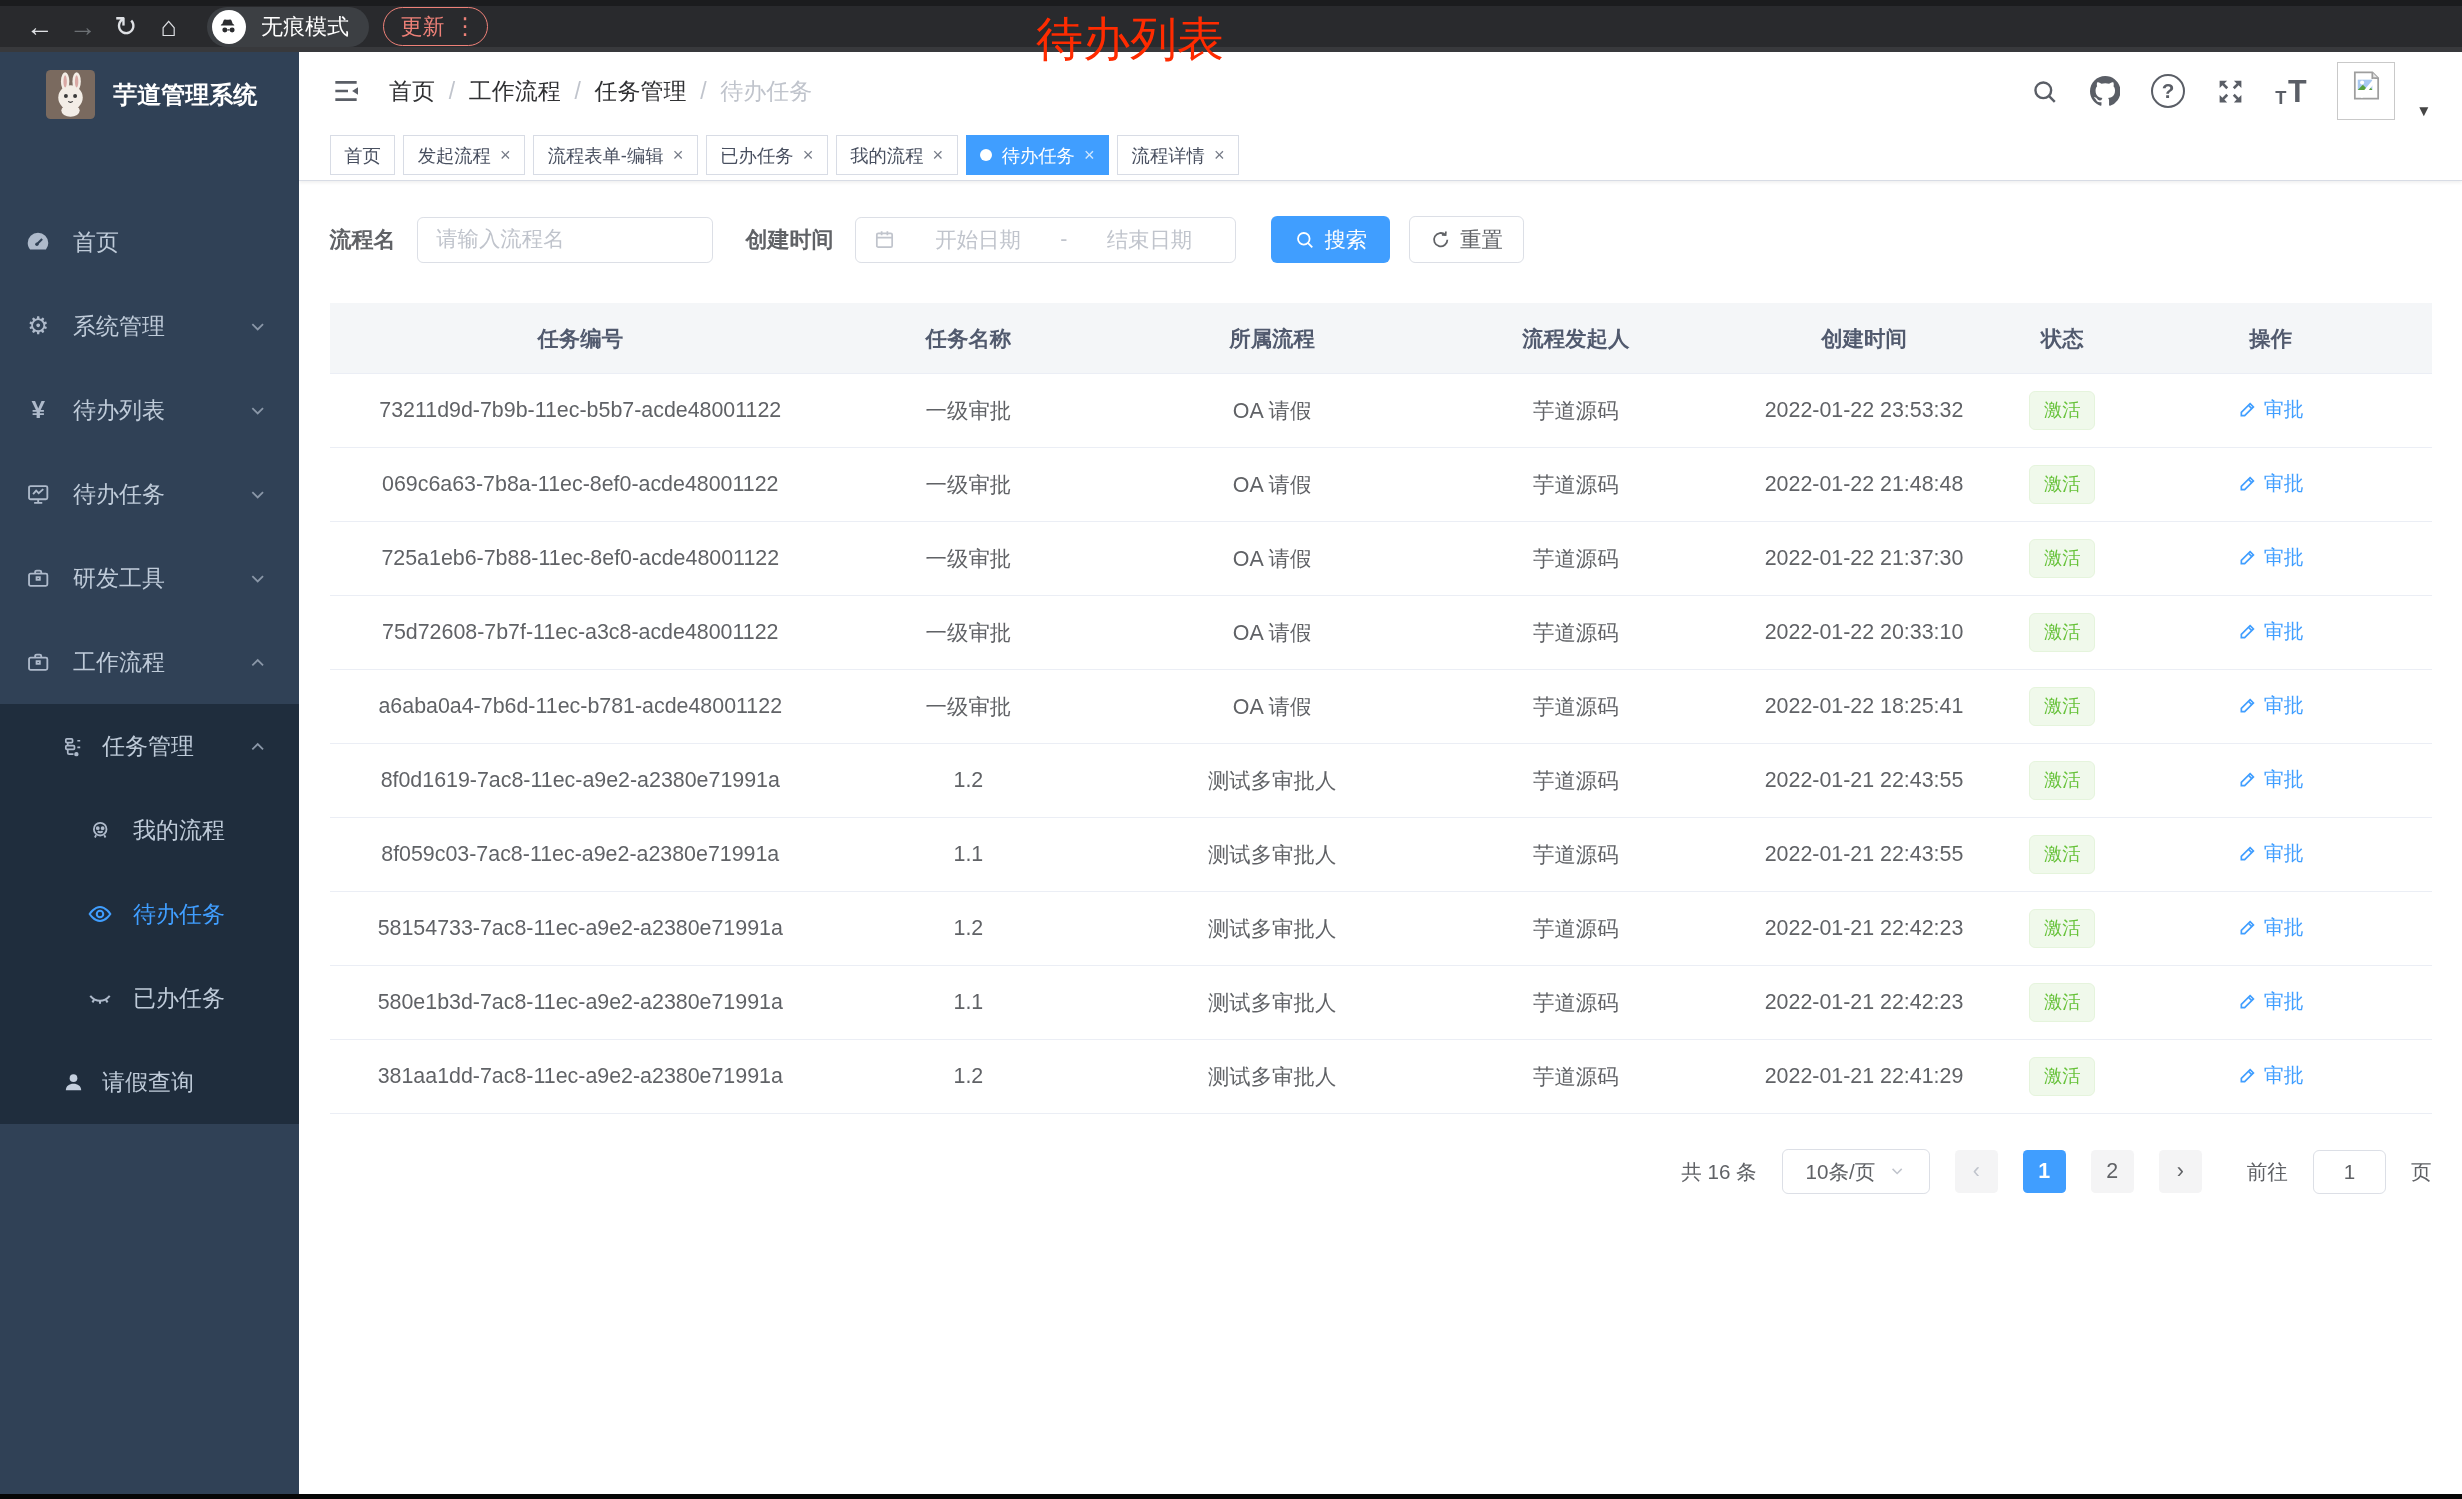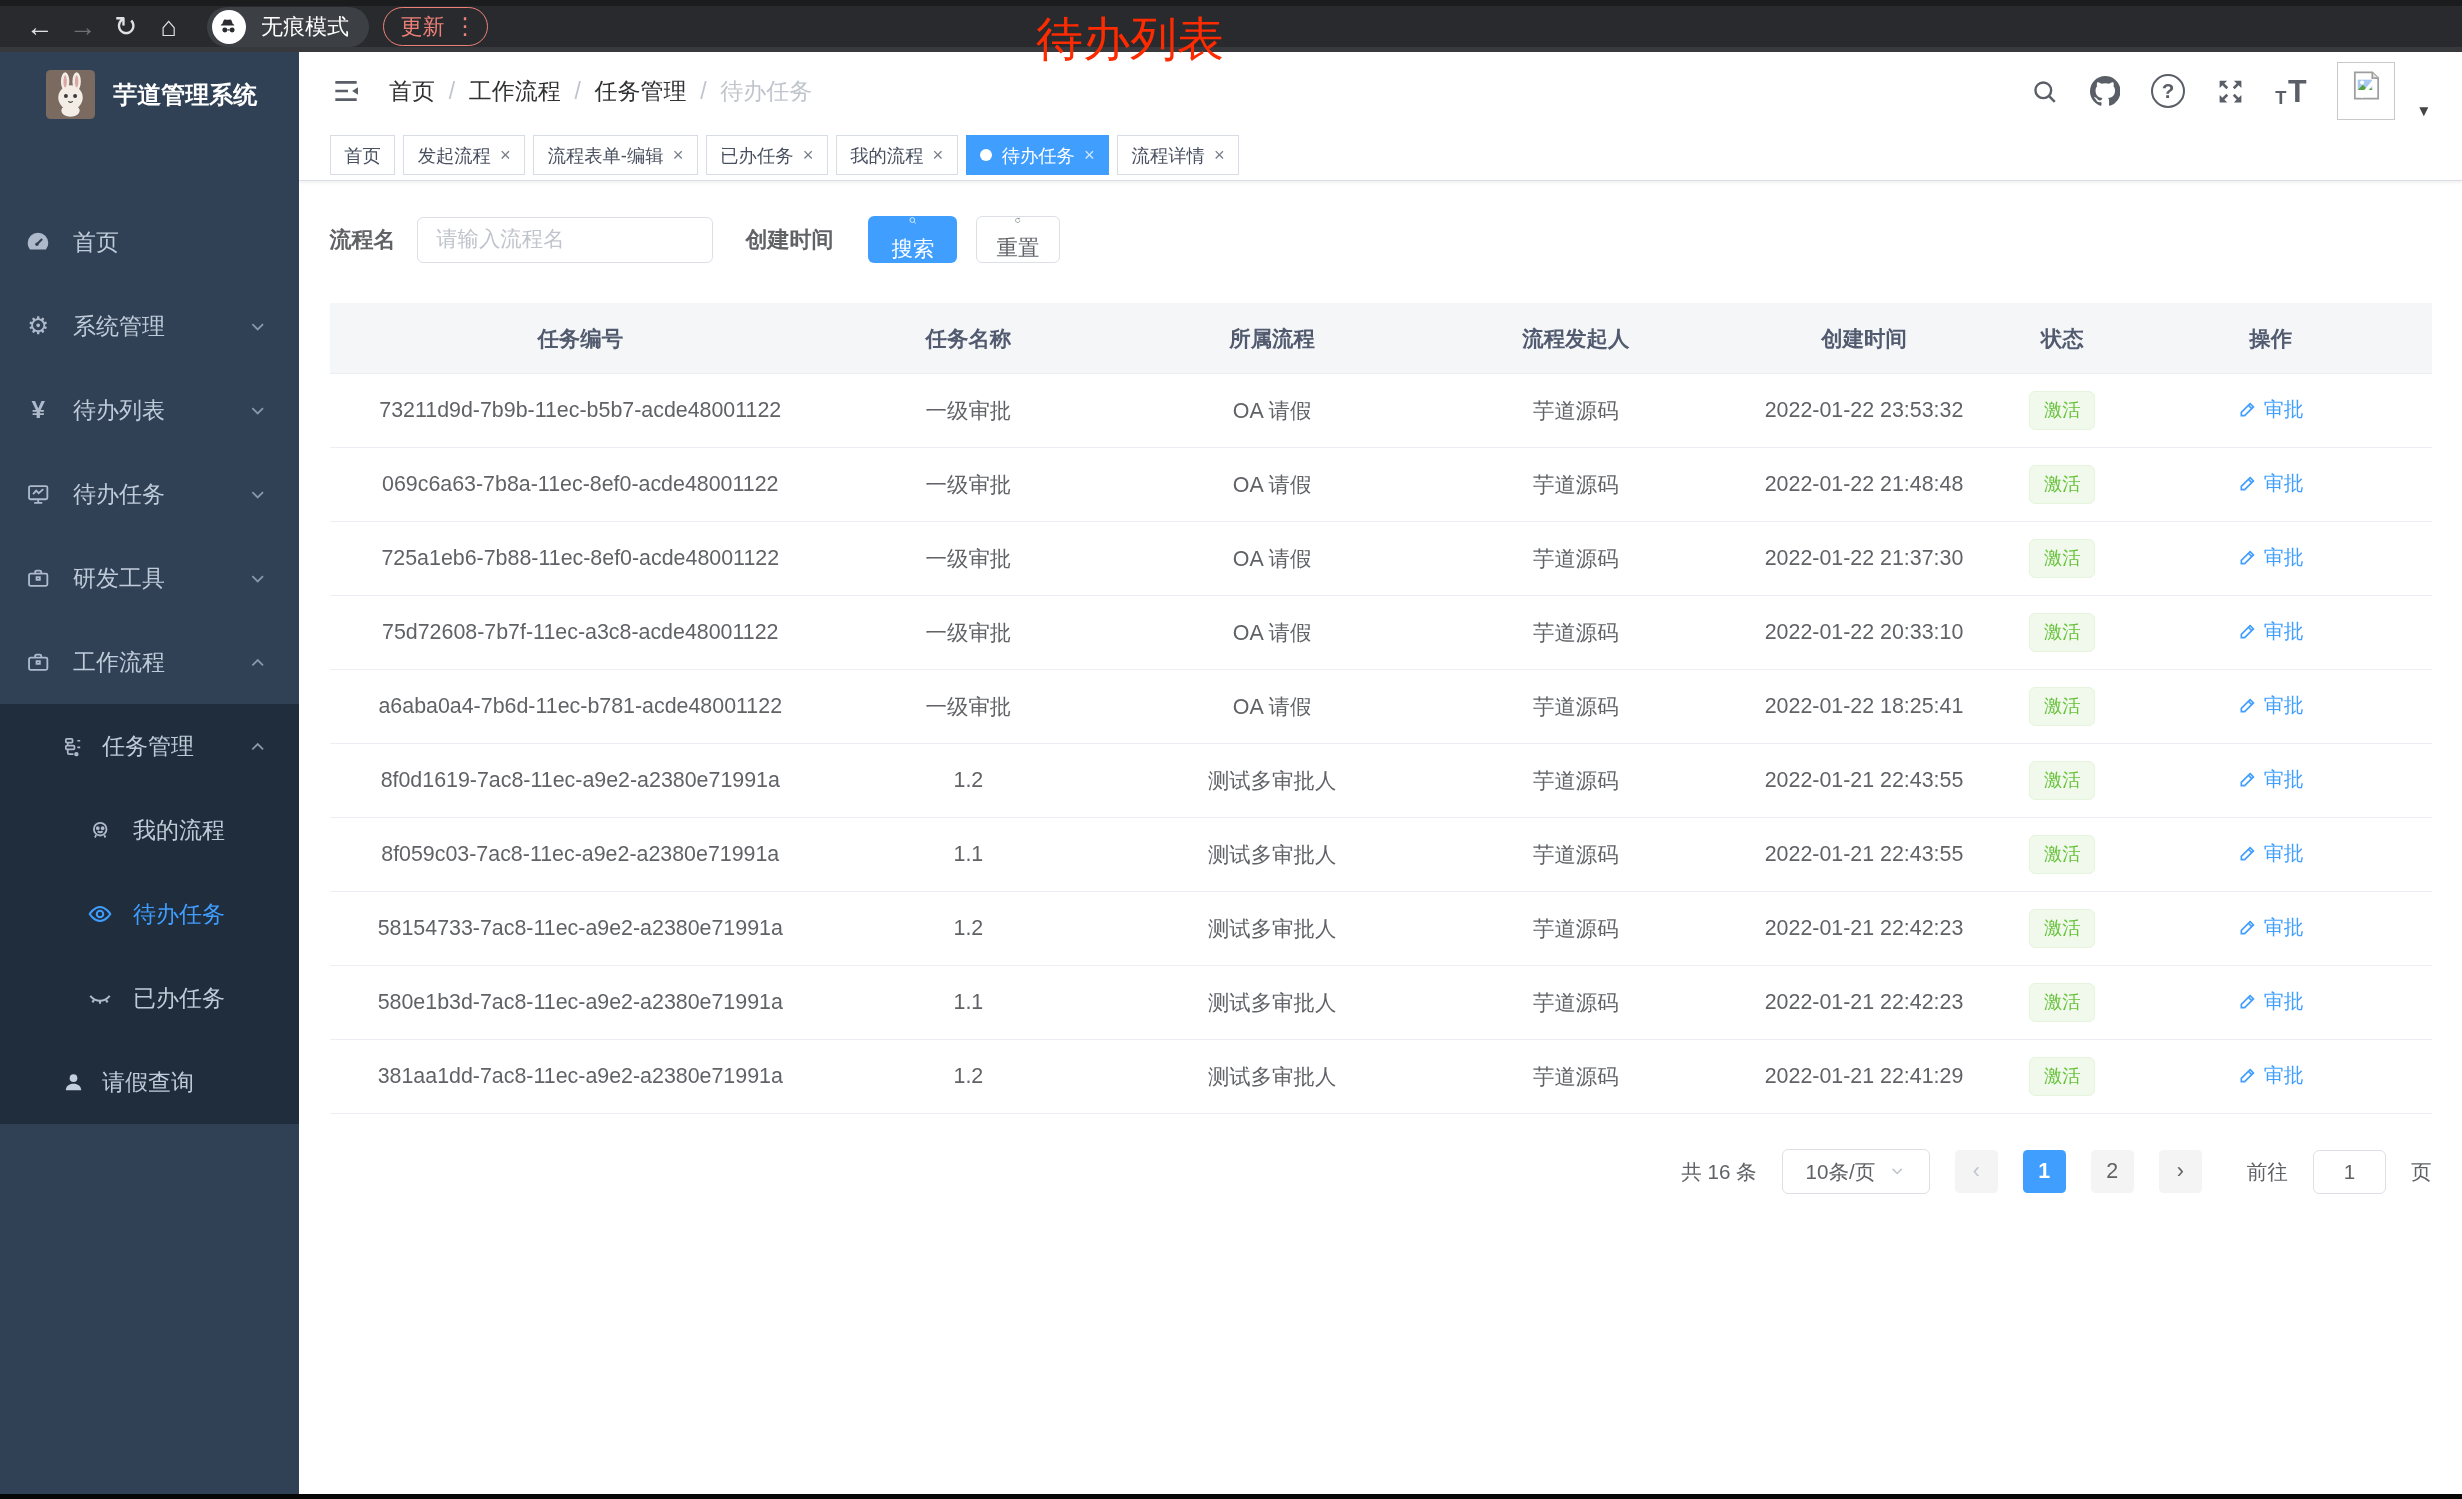--- a/index.html
+++ b/index.html
@@ -81,21 +81,21 @@
   .filter-row{display:flex;align-items:center;}
   .f-label{font-size:22px;font-weight:bold;color:#606266;white-space:nowrap;}
   .f-input{width:258px;height:44px;margin-left:21.4px;border:1.5px solid #dcdfe6;border-radius:6.1px;
            padding:0 18.3px;font-size:21.4px;color:#000000;outline:none;}
   .f-input::placeholder{color:#c0c4cc;}
   .date-box{width:345px;height:44px;margin-left:21.4px;border:1.5px solid #dcdfe6;border-radius:6.1px;
             display:flex;align-items:center;padding:0 17px;gap:13.7px;color:#c0c4cc;font-size:21.4px;cursor:text;}
   .date-box .ph{flex:1;text-align:center;white-space:nowrap;}
   .date-box .dash{color:#c0c4cc;}
   .btn{height:47px;border-radius:6.1px;display:flex;align-items:center;gap:9.2px;font-size:21.4px;
-       cursor:pointer;box-sizing:border-box;flex-direction:column;}
+       cursor:pointer;box-sizing:border-box;}
   .btn-primary{margin-left:35px;background:#409eff;color:#fff;padding:0 23px;border:none;}
   .btn-plain{margin-left:18.3px;background:#fff;color:#606266;padding:0 20px;border:1.5px solid #dcdfe6;}
   .ml40{margin-left:32px;}
 
   
   .table{margin-top:40px;}
   .thead{display:flex;align-items:center;height:70px;background:#f4f6f8;color:#515a6e;
          font-weight:bold;font-size:21.4px;border-bottom:1.5px solid #ebeef5;}
   .trow{display:flex;align-items:center;height:73px;color:#606266;font-size:21.4px;
         border-bottom:1.5px solid #ebeef5;background:#fff;justify-content:space-between;}
@@ -417,20 +417,31 @@
         <span class="x">×</span>
       </div>
     </div>
 
     <div id="content">
 
       <div class="filter-row">
         <span class="f-label">流程名</span>
         <input class="f-input" type="text" placeholder="请输入流程名" style="">
         <span class="f-label ml40">创建时间</span>
+        <div class="date-box">
+          <span>
+            <svg width="23" height="23" viewBox="0 0 24 24" fill="none" stroke="#c0c4cc" stroke-width="1.8">
+                <rect x="4" y="5.5" width="16" height="14.5" rx="1.5"></rect>
+                <path d="M4 10h16M9 3.5v4M15 3.5v4"></path>
+              </svg>
+          </span>
+          <span class="ph">开始日期</span>
+          <span class="dash">-</span>
+          <span class="ph">结束日期</span>
+        </div>
         <button class="btn btn-primary">
           <svg width="21.4" height="21.4" viewBox="0 0 24 24" fill="none" stroke="#fff" stroke-width="2">
               <circle cx="11" cy="11" r="6.5"></circle>
               <path d="M15.8 15.8L20.5 20.5"></path>
             </svg>
           <span>搜索</span>
         </button>
         <button class="btn btn-plain">
           <svg width="21.4" height="21.4" viewBox="0 0 24 24" fill="none" stroke="#606266" stroke-width="2">
               <path d="M19.5 12a7.5 7.5 0 1 1-2.2-5.3"></path>

